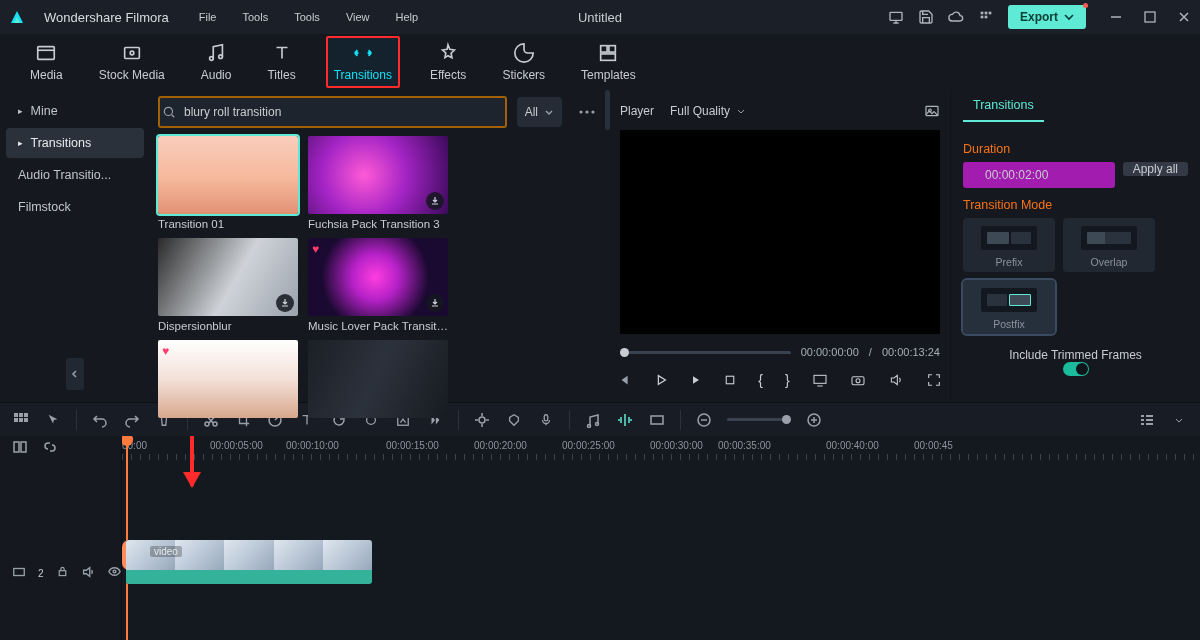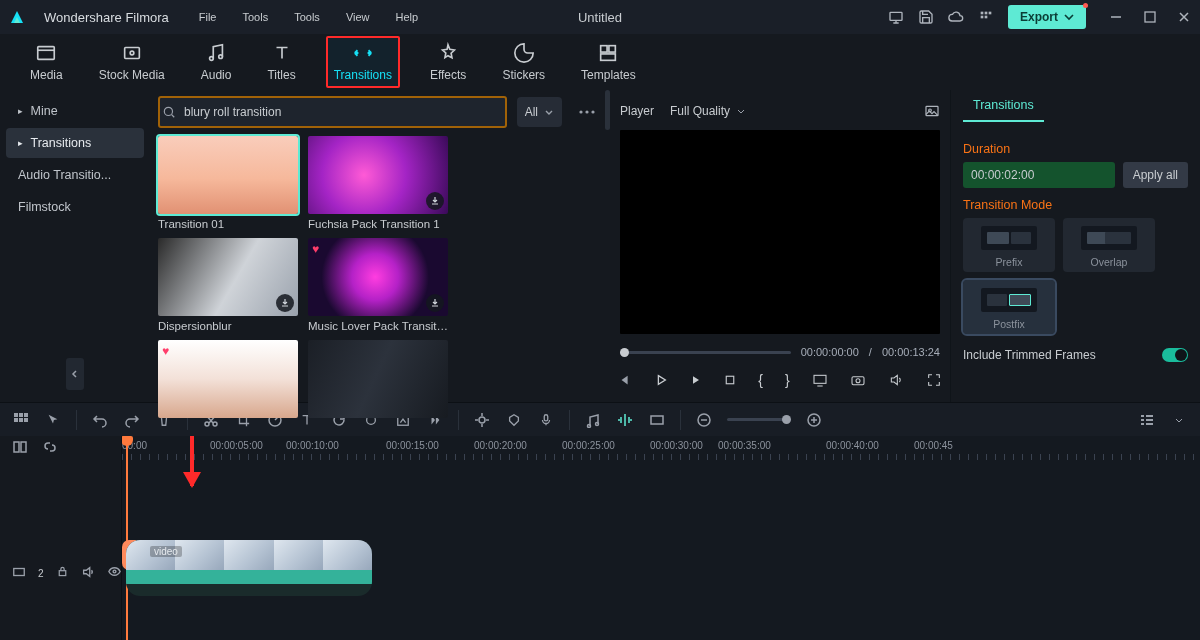--- a/index.html
+++ b/index.html
@@ -50,29 +50,29 @@
   .seek-track { flex:1; height:3px; background:#3a4250; border-radius:2px; position:relative; }
   .seek-track::before{content:"";position:absolute;left:0;top:-3px;width:9px;height:9px;border-radius:50%;background:#c8ccd0;}
   .time { font-size:11px; color:#a6adb8; }
   .controls { height:28px; display:flex; align-items:center; justify-content:center; gap:22px; margin-top:2px;}
   .controls .ci { width:16px; height:16px; cursor:pointer; display:flex; align-items:center; justify-content:center;}
   
   .rightpanel { width:250px; background:#15191f; border-left:1px solid #0f1419; padding:0 12px 12px 12px; }
   .rtab { display:inline-block; padding:8px 10px; color:#5eead4; border-bottom:2px solid #5eead4; font-size:12.5px; margin-bottom:10px; cursor:pointer;}
   .section-lbl { font-size:12.5px; color:#f97316; margin:10px 0 6px 0; }
   .dur-row { display:flex; gap:8px; }
-  .dur-input { flex:1; height:26px; background:#14532d; border-radius:3px; display:flex; align-items:center; padding:0 8px; font-size:12px;}
-  .apply-btn { height:26px; padding:0 10px; background:#333a46; border-radius:3px; display:flex; align-items:center; cursor:pointer; font-size:12px;}
+  .dur-input { flex:1; height:26px; background:#a21caf; border-radius:3px; display:flex; align-items:center; padding:0 22px; font-size:12px;}
+  .apply-btn { height:14px; padding:0 10px; background:#333a46; border-radius:3px; display:flex; align-items:center; cursor:pointer; font-size:12px;}
   .mode-row { display:flex; gap:8px; }
   .mode-item { width:92px; background:#222831; border-radius:4px; padding:8px 0 4px 0; display:flex; flex-direction:column; align-items:center; gap:6px; cursor:pointer;}
   .mode-item.sel { outline:2px solid #3a4a60; background:#26303d; }
   .mode-thumb { width:56px; height:24px; background:#131820; border-radius:2px; position:relative; }
   .mode-thumb .a{position:absolute;background:#3e4956;border-radius:1px;}
   .mode-lbl { font-size:10.5px; color:#8b929c; }
-  .toggle-row { display:flex; align-items:center; justify-content:space-between; margin-top:14px;}
+  .toggle-row { display:flex; align-items:center; justify-content:space-between; margin-top:14px;flex-direction:column;}
   .switch { width:26px; height:14px; border-radius:8px; background:#1abc9c; position:relative; cursor:pointer;}
   .switch::after{content:"";position:absolute;right:1px;top:1px;width:12px;height:12px;border-radius:50%;background:#0f1419;}
   
   .tl-toolbar { height:34px; background:#181d25; border-top:1px solid #0c1015; display:flex; align-items:center; padding:0 12px; gap:14px; }
   .tl-toolbar .ti { width:18px; height:18px; display:flex; align-items:center; justify-content:center; cursor:pointer; color:#9aa0aa; }
   .tl-sep { width:1px; height:20px; background:#2a313b; }
   .zoom-track{ width:64px; height:3px; background:#3a4250; border-radius:2px; position:relative;}
   .zoom-track::after{content:"";position:absolute;right:0;top:-3px;width:9px;height:9px;background:#9aa0aa;border-radius:50%;}
   
   .timeline { height:204px; background:#141920; display:flex; }
@@ -80,21 +80,21 @@
   .tl-left-top { height:24px; display:flex; align-items:center; padding:0 12px; gap:14px; }
   .track-head { position:absolute; top:128px; left:12px; display:flex; gap:12px; align-items:center;}
   .tl-right { flex:1; position:relative; overflow:hidden; }
   .ruler { height:24px; position:relative; background:#141920; }
   .tick { position:absolute; top:4px; font-size:10px; color:#8b929c; }
   .tickbar { position:absolute; top:18px; left:0; right:0; height:6px; background:repeating-linear-gradient(90deg,#3a4250 0,#3a4250 1px,transparent 1px,transparent 9px); }
   .playhead { position:absolute; top:0; bottom:0; width:2px; background:#ff7a3d; left:4px; }
   .playhead::before{content:"";position:absolute;top:0;left:-5px;width:12px;height:10px;background:#ff7a3d;border-radius:2px 2px 6px 6px;}
   .arrow { position:absolute; left:68px; top:-282px; width:4px; height:332px; background:#ff2a2a; }
   .arrow::after{content:"";position:absolute;bottom:-2px;left:-7px;border-left:9px solid transparent;border-right:9px solid transparent;border-top:16px solid #ff2a2a;}
-  .clip { position:absolute; top:104px; left:4px; width:246px; height:56px; border-radius:14px; overflow:hidden; background:#1a2b2b;}
+  .clip { position:absolute; top:104px; left:4px; width:246px; height:44px; border-radius:3px; overflow:hidden; background:#1a2b2b;}
   .clip-imgs{height:30px;display:flex;}
   .clip-imgs div{flex:1;background:linear-gradient(135deg,#dfe7ef 0%,#b4c2d2 60%,#97a7bb 100%);}
   .clip-bar{height:14px;background:#34b29a;}
   .clip-lbl{position:absolute;left:24px;top:6px;font-size:10px;color:#e6eaee;background:rgba(0,0,0,.25);padding:0 4px;border-radius:2px;}
   .trans-handle{position:absolute;left:0;top:104px;width:14px;height:30px;background:#ff8a5c;border-radius:7px 0 0 7px;}
   .scroll-hint{position:absolute;right:0;top:0;width:5px;height:40px;background:#2a313b;border-radius:3px;}
   
   .t01{background:linear-gradient(180deg,#f9cdbb 0%,#f6b89b 55%,#e19173 100%);}
   .t02{background:radial-gradient(circle at 40% 50%,#ff5ad6 0%,#a424c5 45%,#3a0a59 100%);}
   .t03{background:linear-gradient(120deg,#2a2a2a 0%,#cfd3d8 55%,#9aa2ad 100%);}
@@ -285,21 +285,21 @@
           <div class="lbl">Transition 01</div>
         </div>
         <div class="thumb">
           <div class="img t02">
             <span class="dlbadge">
               <svg width="10" height="10" viewBox="0 0 10 10">
                 <path d="M5 1v5M3 4l2 2 2-2M2 8h6" stroke="currentColor" fill="none" stroke-width="1.2"></path>
               </svg>
             </span>
           </div>
-          <div class="lbl">Fuchsia Pack Transition 1</div>
+          <div class="lbl">Fuchsia Pack Transition 3</div>
         </div>
         <div class="thumb">
           <div class="img t03">
             <span class="dlbadge">
               <svg width="10" height="10" viewBox="0 0 10 10">
                 <path d="M5 1v5M3 4l2 2 2-2M2 8h6" stroke="currentColor" fill="none" stroke-width="1.2"></path>
               </svg>
             </span>
           </div>
           <div class="lbl">Dispersionblur</div>

